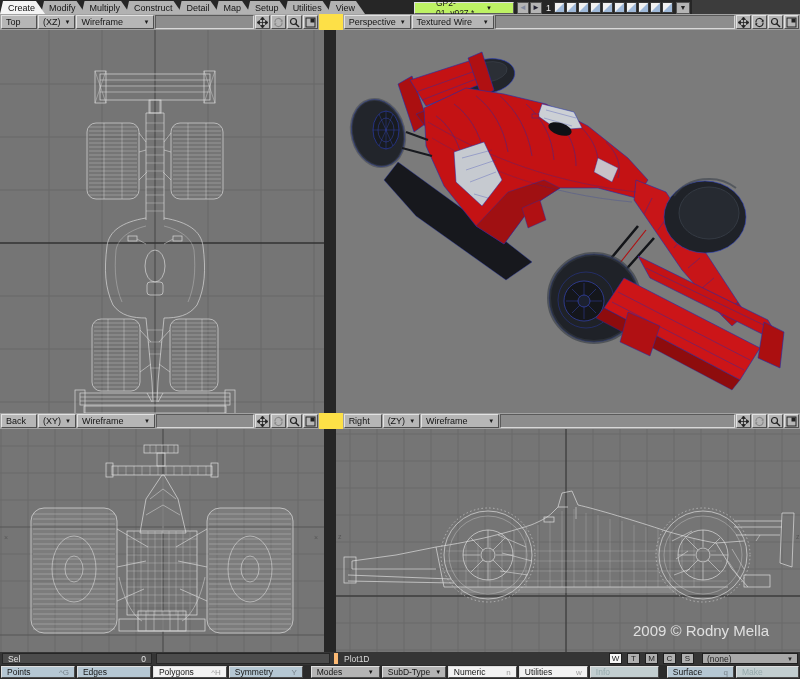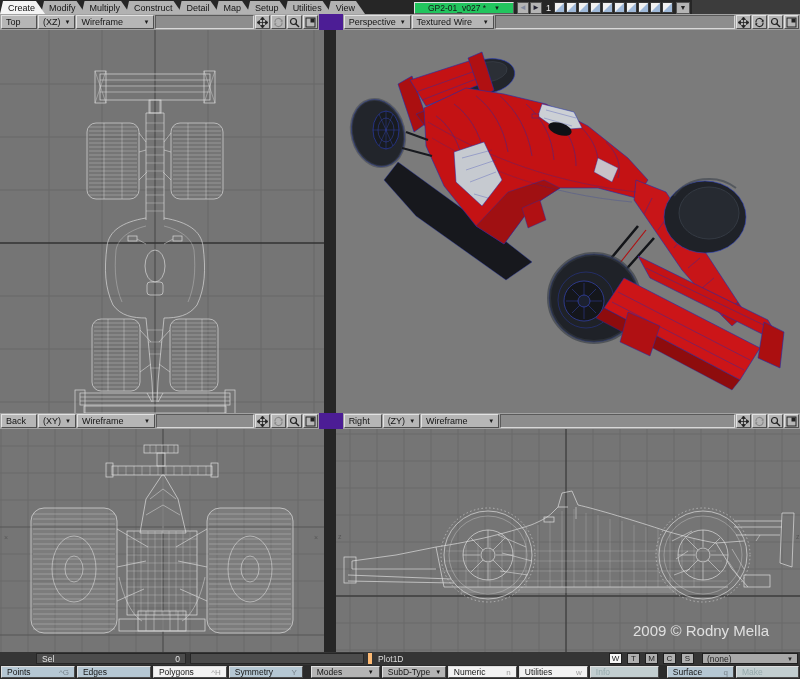--- a/index.html
+++ b/index.html
@@ -9,35 +9,35 @@
 
   
   .tabbar{position:absolute;left:0;top:0;width:692px;height:14px;background:#262626;
           display:flex;align-items:flex-end;}
   .tab{height:13px;margin-right:-4px;padding:1px 10px 0 8px;font-size:9px;color:#141414;
        background:#b2b2b2;clip-path:polygon(0 100%,3px 0,calc(100% - 9px) 0,100% 100%);
        display:flex;align-items:center;}
   .tab.active{background:#f4f4f4;z-index:2;}
   .tabspacer{flex:1;}
   .objbar{display:flex;align-items:center;height:13px;margin-bottom:0;}
-  .objsel{width:100px;height:12px;background:#22c55e;border:1px solid #5a5a5a;border-top-color:#e0e0e0;
+  .objsel{width:100px;height:12px;background:#bef264;border:1px solid #5a5a5a;border-top-color:#e0e0e0;
           border-left-color:#e0e0e0;font-size:8.5px;color:#161616;display:flex;align-items:center;
-          padding:0 13px;justify-content:space-between;margin-right:3px;}
+          padding:0 21px;justify-content:space-between;margin-right:3px;}
   .lyrnav{width:12px;height:12px;background:#b4b4b4;border:1px solid #555;font-size:8px;color:#223;
           display:flex;align-items:center;justify-content:center;margin-right:1px;}
   .lyrnav.dim{color:rgba(40,60,120,.35);}
   .lyrcount{color:#eee;font-size:9px;margin:0 3px;}
   .layerboxes{display:flex;gap:1px;margin-right:3px;}
   .layerbox{width:11px;height:11px;border:1px solid #3a3a3a;
             background:linear-gradient(135deg,#f2f2f2 49%,#9fb9d9 51%);}
   .lyrmenu{width:14px;height:12px;background:#b4b4b4;border:1px solid #555;font-size:7px;color:#222;
            display:flex;align-items:center;justify-content:center;margin-right:2px;}
 
   
-  .vhrow{position:absolute;width:800px;height:16px;background:#4c1d95;display:flex;}
+  .vhrow{position:absolute;width:800px;height:16px;background:#fde047;display:flex;}
   .vhead{height:16px;background:#a2a2a2;display:flex;align-items:center;padding:1px 1px;gap:1px;}
   .vhead.l{width:326px;}
   .vhead.r{width:468px;margin-left:24px;}
   .hbtn{height:14px;background:#b6b6b6;border-top:1px solid #e2e2e2;border-left:1px solid #e2e2e2;
         border-bottom:1px solid #4f4f4f;border-right:1px solid #4f4f4f;font-size:9px;color:#141414;
         display:flex;align-items:center;padding:0 4px;white-space:nowrap;}
   .hbtn .arr{font-size:6px;margin-left:4px;color:#1a1a1a;}
   .htitle{flex:1;height:14px;background:#8d8d8d;border-top:1px solid #5a5a5a;border-left:1px solid #5a5a5a;
           border-bottom:1px solid #d8d8d8;border-right:1px solid #d8d8d8;}
   .icobtn{width:15px;height:14px;background:#b6b6b6;border-top:1px solid #e2e2e2;border-left:1px solid #e2e2e2;
@@ -51,21 +51,21 @@
   .vp{position:relative;overflow:hidden;}
   .vp.l{width:326px;}
   .vp.r{width:468px;margin-left:12px;}
   .vp svg{display:block;}
 
   
   .srow1{position:absolute;left:0;top:652px;width:800px;height:13px;background:#353535;
          display:flex;align-items:center;gap:4px;padding:1px 2px;}
   .sfield{height:11px;background:#4c4c4c;border:1px solid #262626;color:#e6e6e6;font-size:8.5px;
           display:flex;align-items:center;padding:0 5px;}
-  .sfield.sel{width:150px;justify-content:space-between;margin-left:34px;}
+  .sfield.sel{width:150px;justify-content:space-between;}
   .sfield.empty{width:174px;}
   .plotfield{flex:1;color:#dcdcdc;font-size:8.5px;padding-left:6px;border-left:4px solid #fdba74;
              height:11px;display:flex;align-items:center;}
   .vmapbtn{width:13px;height:11px;background:#b0b0b0;border:1px solid #1f1f1f;font-size:8px;color:#222;
            display:flex;align-items:center;justify-content:center;margin-left:1px;}
   .vmapbtn.on{background:#f6f6f6;}
   .vmapsel{width:96px;height:11px;background:#a8a8a8;border:1px solid #1f1f1f;font-size:8.5px;color:#222;
            display:flex;align-items:center;justify-content:space-between;padding:0 4px;margin-left:4px;}
   .vmapsel .arr{font-size:6px;}
 

